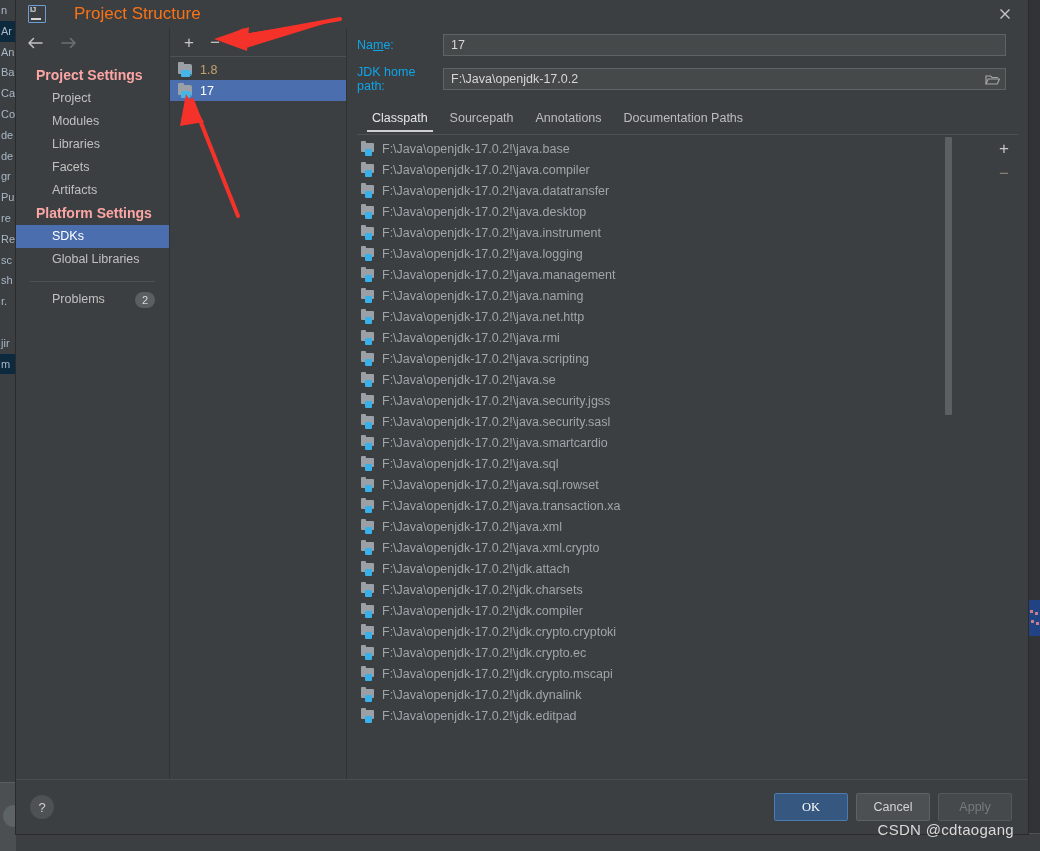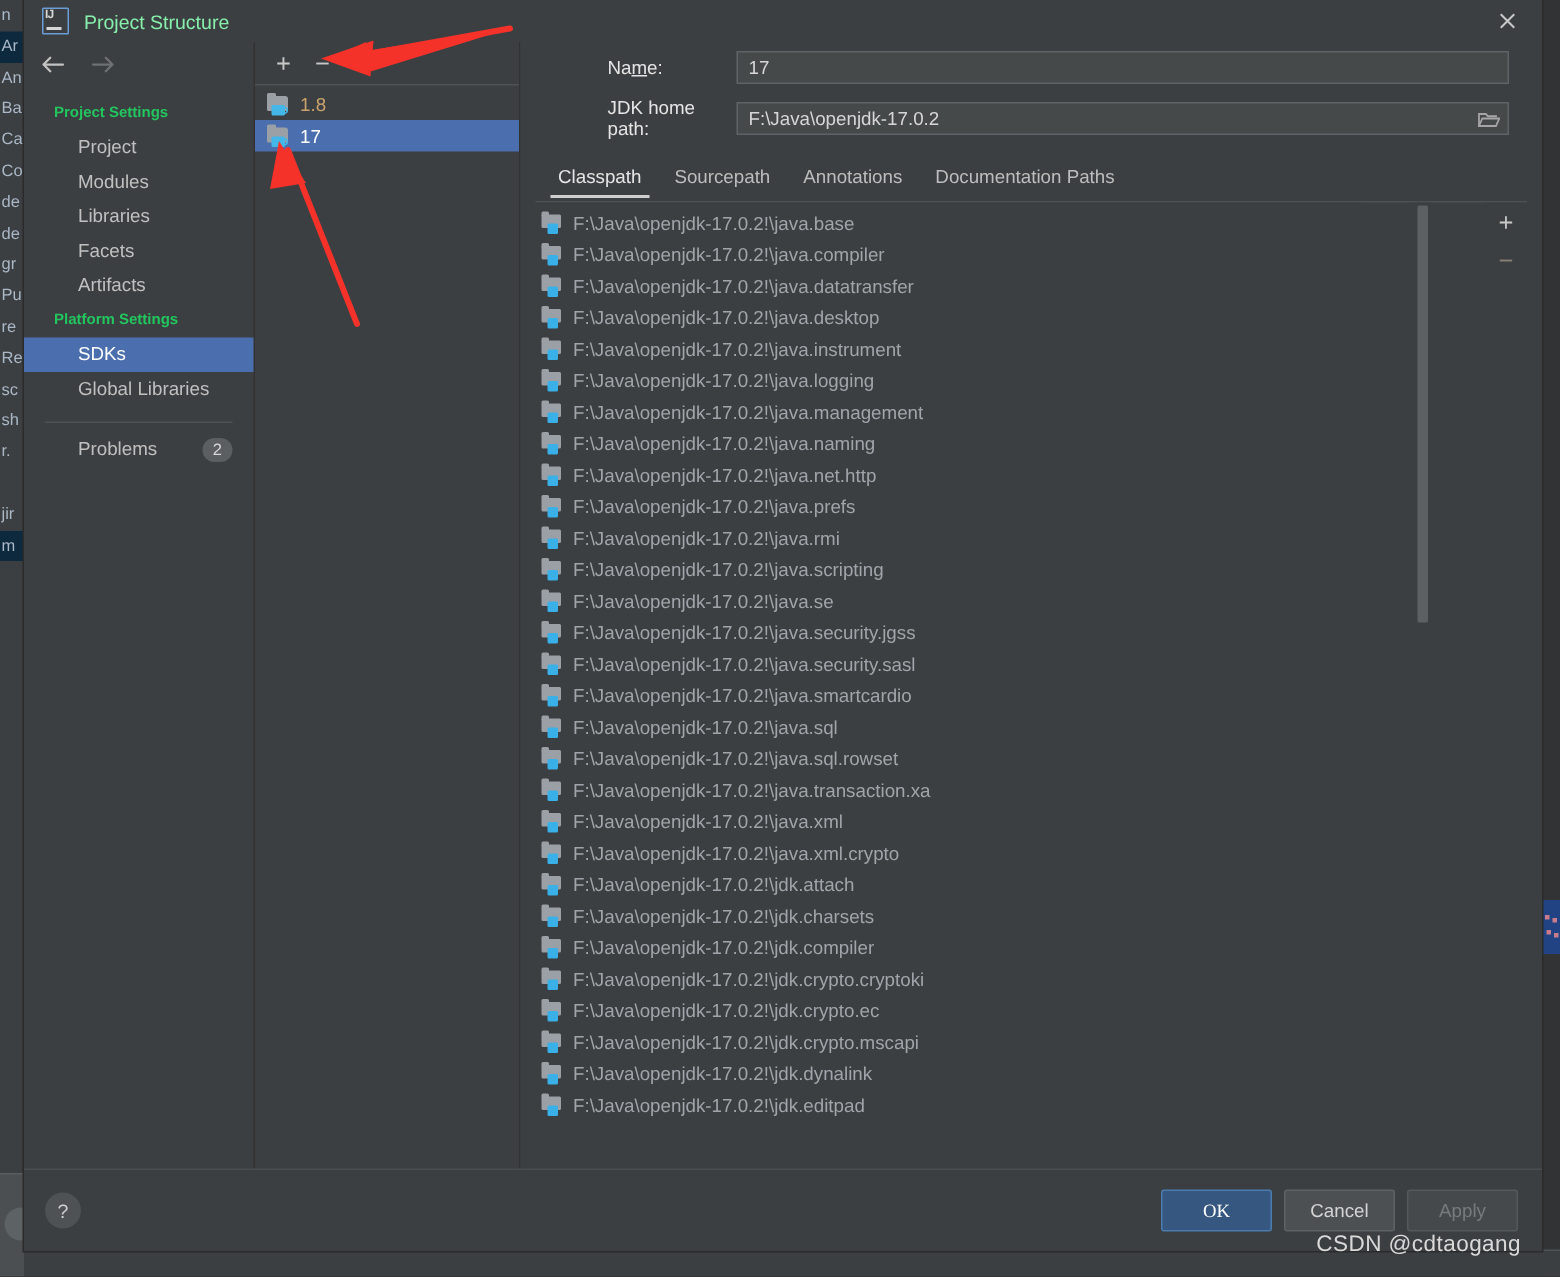--- a/index.html
+++ b/index.html
@@ -121,23 +121,23 @@
     letter-spacing: -0.5px;
   }
   #titlebar .ij-logo::after {
     content: "";
     position: absolute;
     left: 2px; bottom: 2px;
     width: 10px; height: 2px;
     background: #d6d6d6;
   }
   #title-text {
-    margin-left: 10px;
-    font-size: 13px;
-    color: #86efac;
+    margin-left: 28px;
+    font-size: 17px;
+    color: #f97316;
   }
   #close-btn {
     position: absolute;
     right: 0; top: 0;
     width: 46px; height: 28px;
     display: flex;
     align-items: center;
     justify-content: center;
     cursor: default;
   }
@@ -169,23 +169,23 @@
   }
   .nav-arrow {
     width: 18px; height: 18px;
     display: flex;
     align-items: center;
     justify-content: center;
     cursor: default;
   }
   #nav-list { padding-top: 6px; }
   .nav-group {
-    font-size: 10px;
+    font-size: 14px;
     font-weight: bold;
-    color: #22c55e;
+    color: #fca5a5;
     padding: 3px 0 3px 20px;
     line-height: 17px;
   }
   .nav-item {
     font-size: 12.5px;
     color: #c0c0c0;
     padding: 3px 0 3px 36px;
     line-height: 17px;
     cursor: default;
     position: relative;
@@ -310,24 +310,23 @@
   }
   .field-row {
     display: flex;
     align-items: center;
     padding: 0 22px 0 10px;
     height: 34px;
     flex: 0 0 34px;
   }
   .field-label {
     font-size: 12.5px;
-    color: #e5e5e5;
+    color: #0ea5e9;
     width: 86px;
     flex: 0 0 86px;
-    margin-left: 48px;
   }
   .field-label u { text-decoration: underline; }
   .text-input {
     flex: 1 1 auto;
     height: 22px;
     background: #45494a;
     border: 1px solid #5e6366;
     color: #d6d6d6;
     font-size: 12.5px;
     font-family: "Liberation Sans", sans-serif;
@@ -748,27 +747,20 @@
                   <span class="a"></span>
                   <span class="b"></span>
                 </span>
                 <span class="cp-label">F:\Java\openjdk-17.0.2!\java.net.http</span>
               </div>
               <div class="cp-row">
                 <span class="mod-icon">
                   <span class="a"></span>
                   <span class="b"></span>
                 </span>
-                <span class="cp-label">F:\Java\openjdk-17.0.2!\java.prefs</span>
-              </div>
-              <div class="cp-row">
-                <span class="mod-icon">
-                  <span class="a"></span>
-                  <span class="b"></span>
-                </span>
                 <span class="cp-label">F:\Java\openjdk-17.0.2!\java.rmi</span>
               </div>
               <div class="cp-row">
                 <span class="mod-icon">
                   <span class="a"></span>
                   <span class="b"></span>
                 </span>
                 <span class="cp-label">F:\Java\openjdk-17.0.2!\java.scripting</span>
               </div>
               <div class="cp-row">

